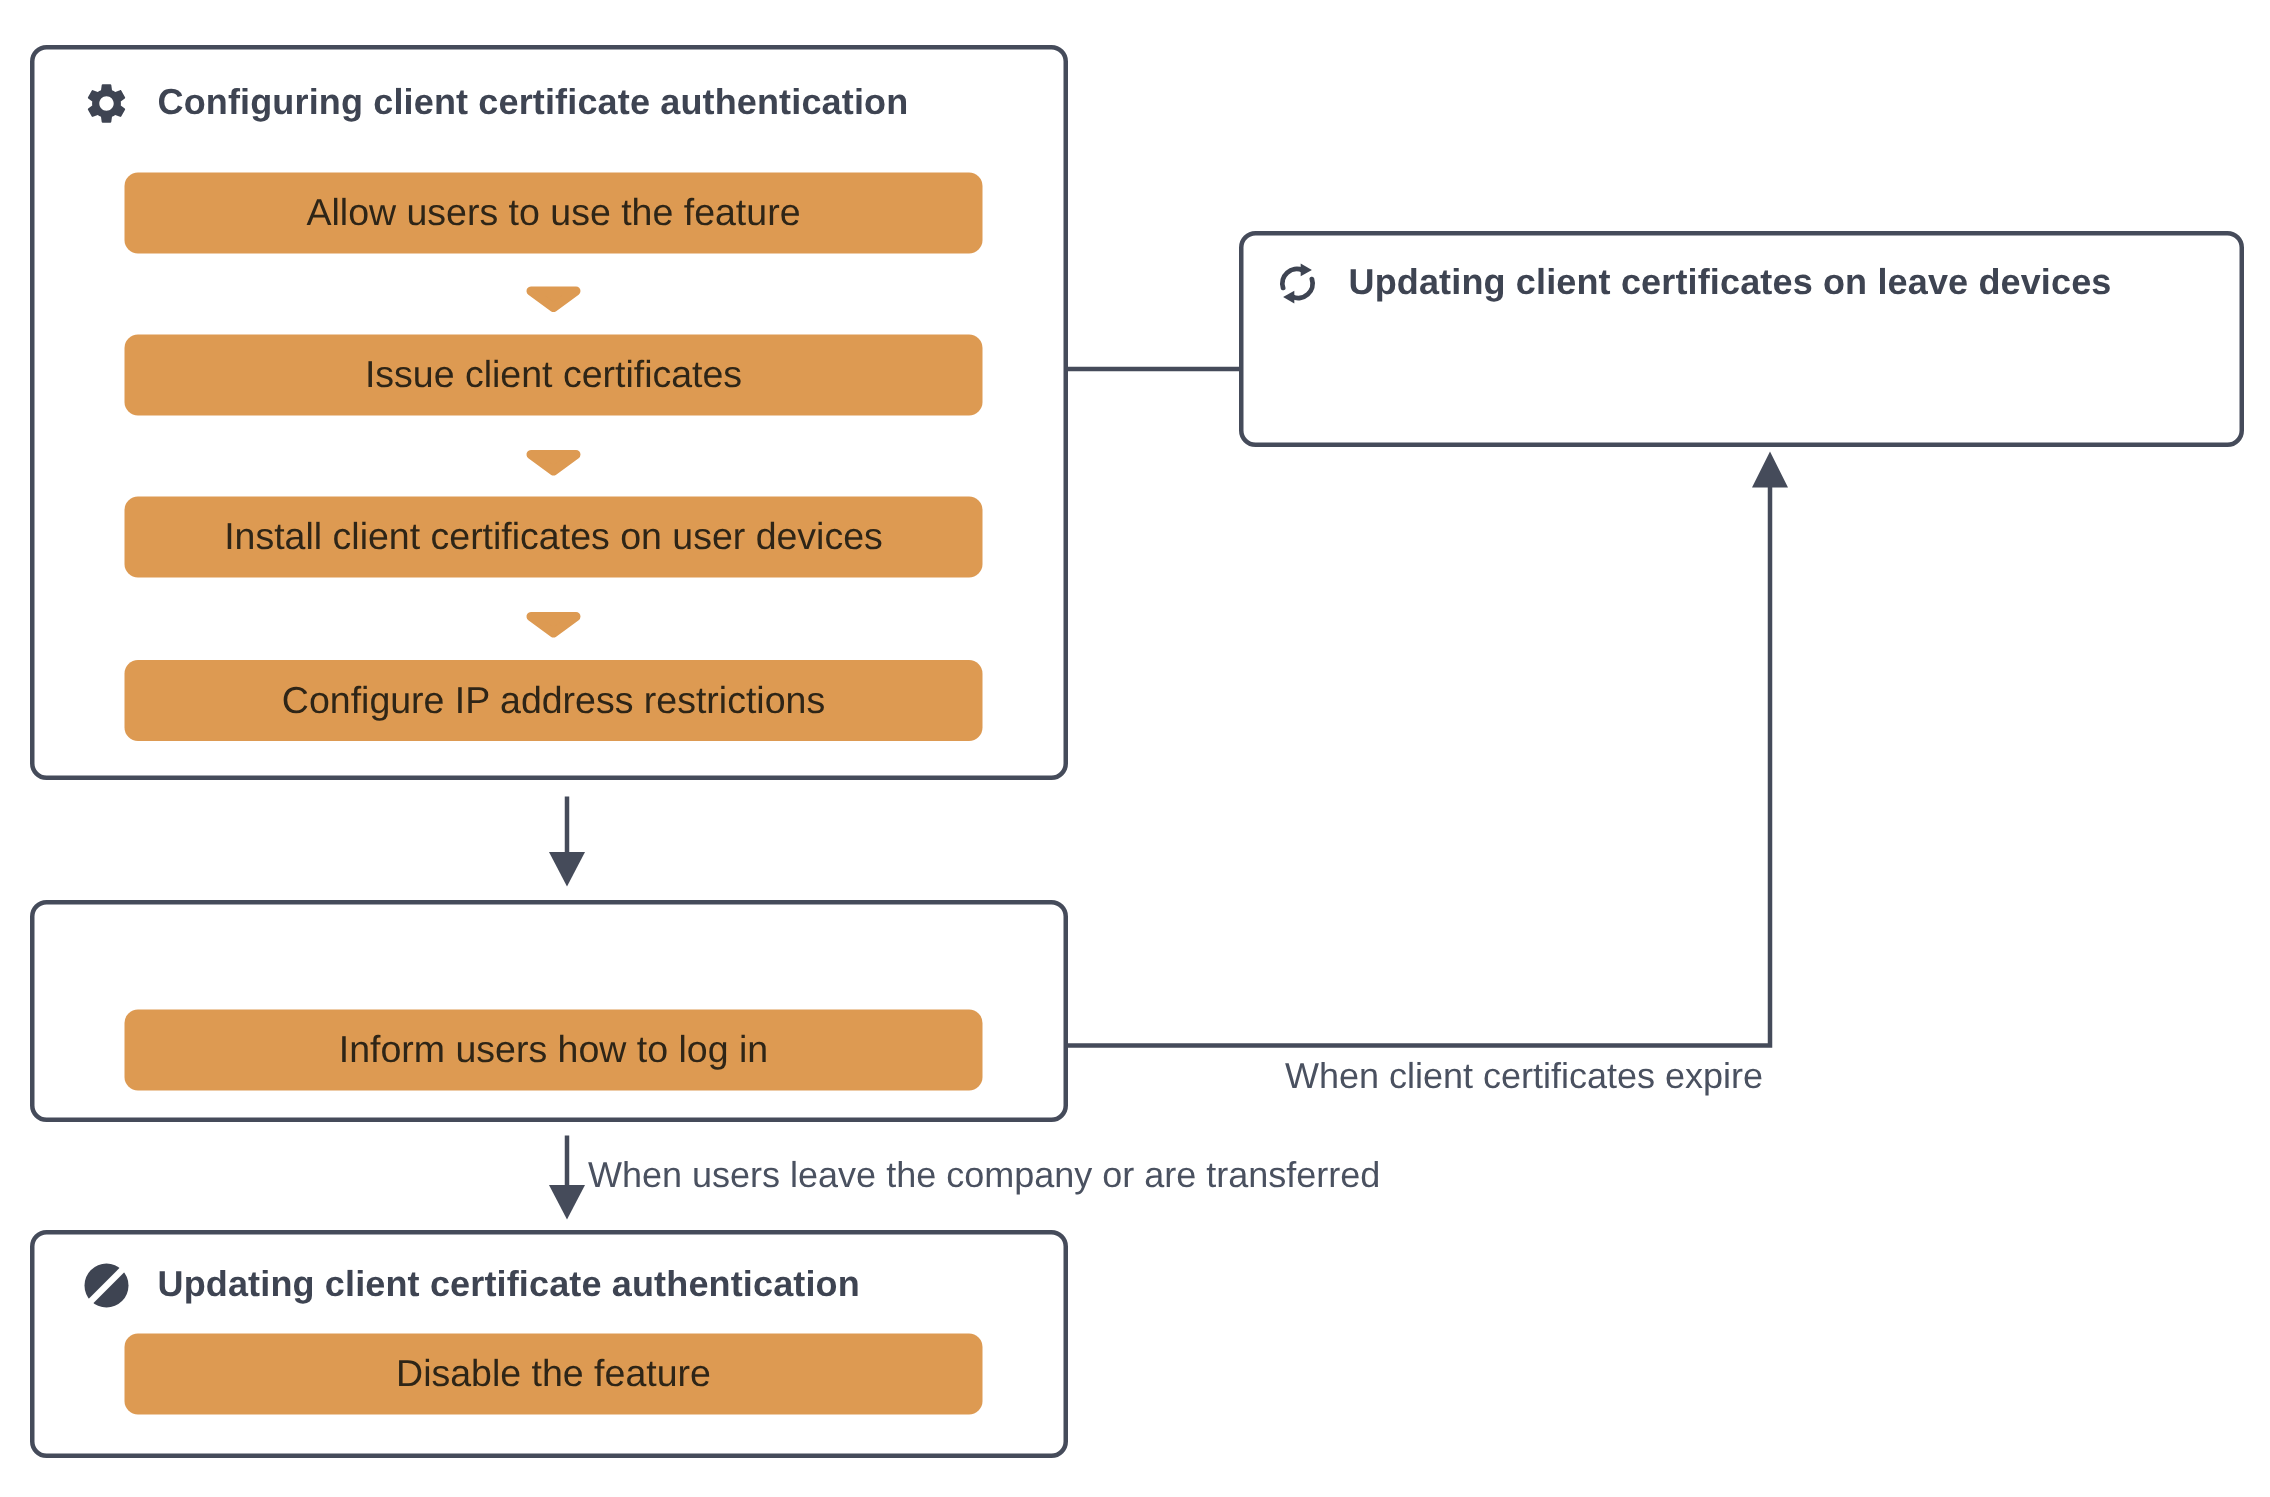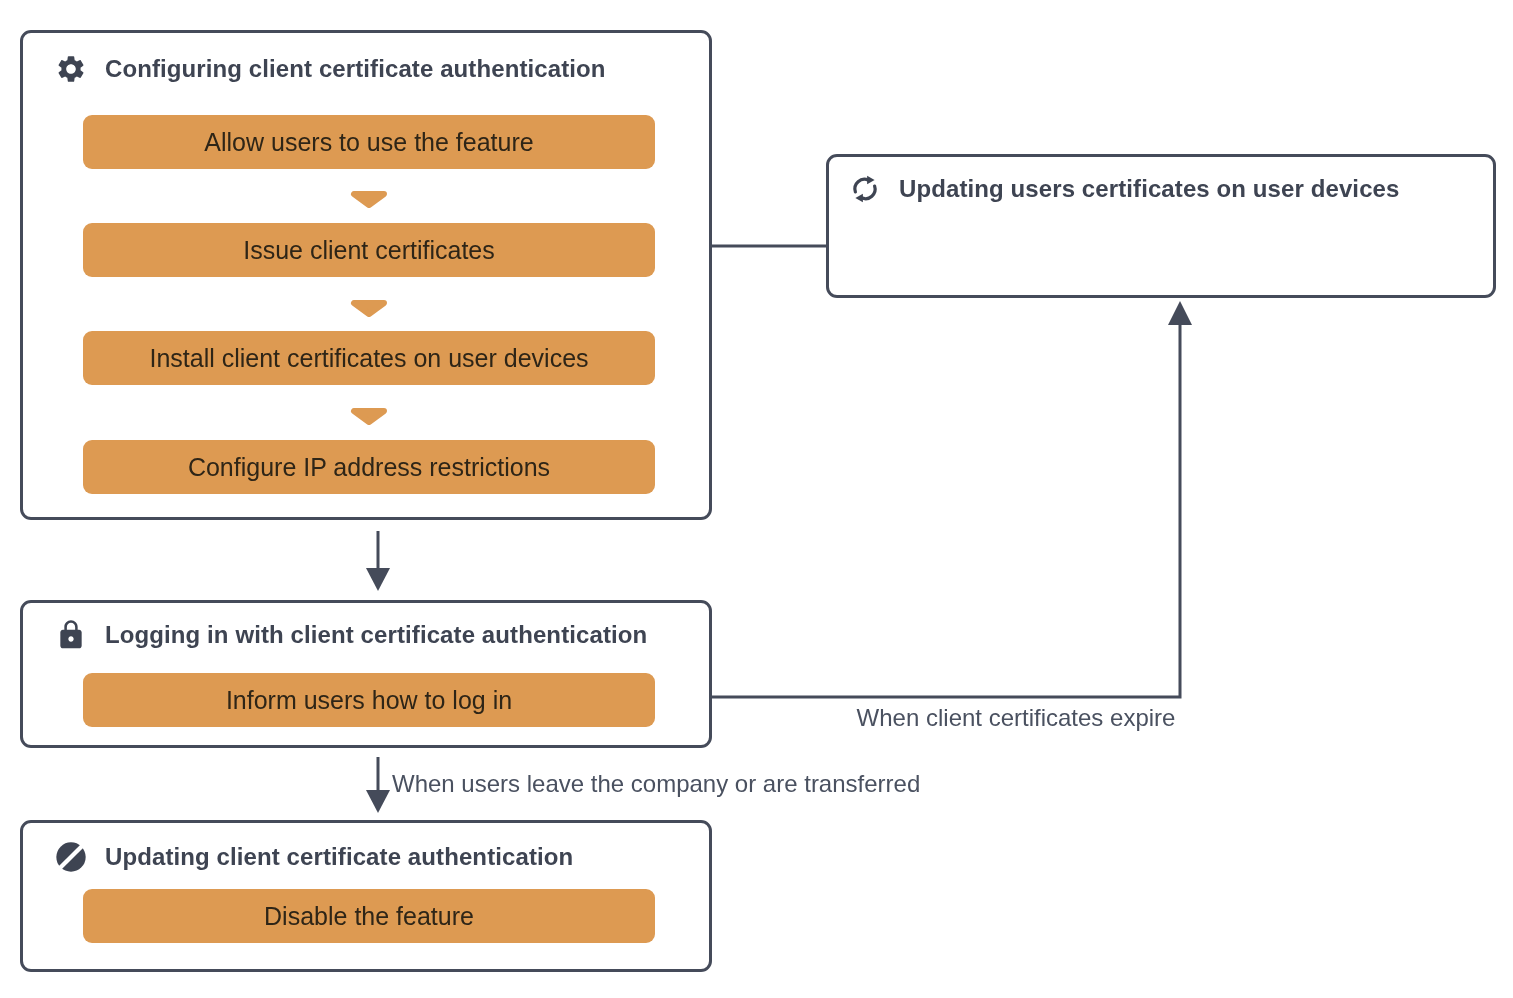--- a/index.html
+++ b/index.html
@@ -110,33 +110,25 @@
       <span class="icon">
         <svg viewBox="0 0 24 24">
           <g fill="none" stroke="#3E4452" stroke-width="2.4" stroke-linecap="round">
             <path d="M4.8 14.2 A7.2 7.2 0 0 1 14.6 5.4"></path>
             <path d="M19.2 9.8 A7.2 7.2 0 0 1 9.4 18.6"></path>
           </g>
           <polygon points="13.6,2.0 19.2,5.2 13.6,8.4" fill="#3E4452"></polygon>
           <polygon points="10.4,22.0 4.8,18.8 10.4,15.6" fill="#3E4452"></polygon>
         </svg>
       </span>
-      <h2 class="panel-title">Updating users certificates on user devices</h2>
+      <h2 class="panel-title">Updating client certificates on leave devices</h2>
     </div>
   </section>
 
   <section class="panel" style="left:20px;top:600px;width:692px;height:148px">
-    <div class="panel-header" style="left:32px;top:16px">
-      <span class="icon">
-        <svg viewBox="0 0 24 24">
-            <path fill="#3E4452" d="M18 8h-1V6c0-2.76-2.24-5-5-5S7 3.24 7 6v2H6c-1.1 0-2 .9-2 2v10c0 1.1.9 2 2 2h12c1.1 0 2-.9 2-2V10c0-1.1-.9-2-2-2zm-6 9c-1.1 0-2-.9-2-2s.9-2 2-2 2 .9 2 2-.9 2-2 2zm3.1-9H8.9V6c0-1.71 1.39-3.1 3.1-3.1 1.71 0 3.1 1.39 3.1 3.1v2z"></path>
-          </svg>
-      </span>
-      <h2 class="panel-title">Logging in with client certificate authentication</h2>
-    </div>
     <div class="node" style="top:70px">Inform users how to log in</div>
   </section>
 
   <section class="panel" style="left:20px;top:820px;width:692px;height:152px">
     <div class="panel-header" style="left:32px;top:18px">
       <span class="icon">
         <svg viewBox="0 0 24 24">
           <circle cx="12" cy="12" r="11" fill="#3E4452"></circle>
           <rect x="0" y="10.4" width="24" height="3.2" fill="#ffffff" transform="rotate(-45 12 12)"></rect>
         </svg>

